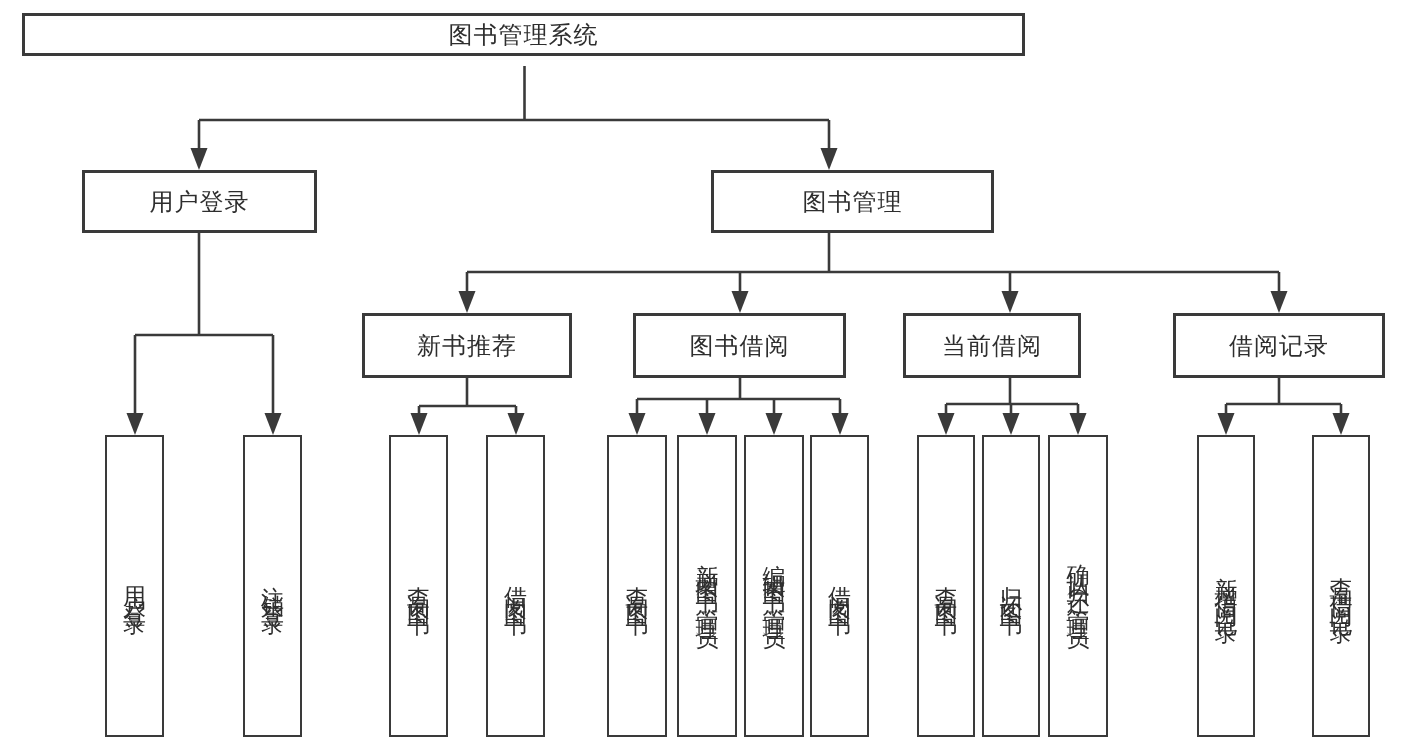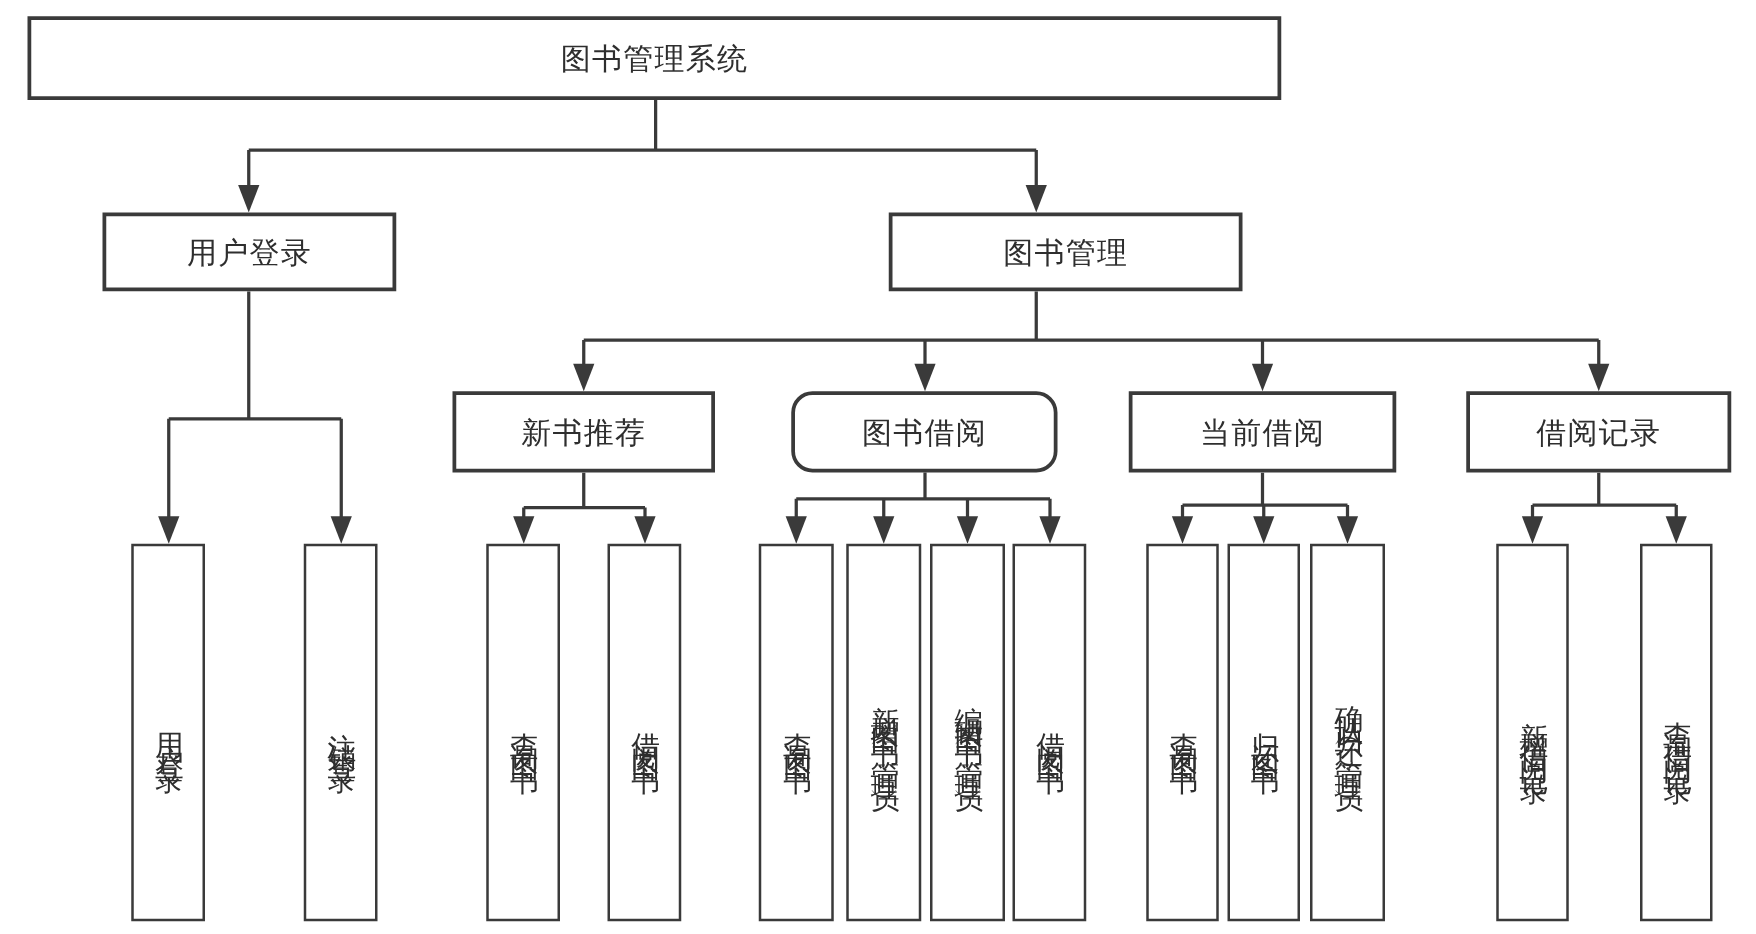--- a/index.html
+++ b/index.html
@@ -119,28 +119,28 @@
       <polygon points="765.5,413 782.5,413 774,435"></polygon>
       <polygon points="831.5,413 848.5,413 840,435"></polygon>
       <polygon points="937.5,413 954.5,413 946,435"></polygon>
       <polygon points="1002.5,413 1019.5,413 1011,435"></polygon>
       <polygon points="1069.5,413 1086.5,413 1078,435"></polygon>
       <polygon points="1217.5,413 1234.5,413 1226,435"></polygon>
       <polygon points="1332.5,413 1349.5,413 1341,435"></polygon>
     </g>
   </svg>
 
-  <div class="node" style="left:22px; top:13px; width:1003px; height:67px;">图书管理系统</div>
+  <div class="node" style="left:22px; top:13px; width:1003px; height:43px;">图书管理系统</div>
 
   <div class="node" style="left:82px; top:170px; width:235px; height:63px;">用户登录</div>
   <div class="node" style="left:711px; top:170px; width:283px; height:63px;">图书管理</div>
 
   <div class="node" style="left:362px; top:313px; width:210px; height:65px;text-align:right;">新书推荐</div>
-  <div class="node" style="left:633px; top:313px; width:213px; height:65px;border-radius:17px;">图书借阅</div>
-  <div class="node" style="left:903px; top:313px; width:214px; height:65px;">当前借阅</div>
+  <div class="node" style="left:633px; top:313px; width:213px; height:65px;">图书借阅</div>
+  <div class="node" style="left:903px; top:313px; width:178px; height:65px;">当前借阅</div>
   <div class="node" style="left:1173px; top:313px; width:212px; height:65px;">借阅记录</div>
 
   <div class="node leaf" style="left:105px; top:435px; width:59px; height:302px;">用户登录</div>
   <div class="node leaf" style="left:243px; top:435px; width:59px; height:302px;">注销登录</div>
 
   <div class="node leaf" style="left:389px; top:435px; width:59px; height:302px;">查询图书</div>
   <div class="node leaf" style="left:486px; top:435px; width:59px; height:302px;">借阅图书</div>
 
   <div class="node leaf" style="left:607px; top:435px; width:60px; height:302px;">查询图书</div>
   <div class="node leaf" style="left:677px; top:435px; width:60px; height:302px;">新增图书（管理员）</div>

